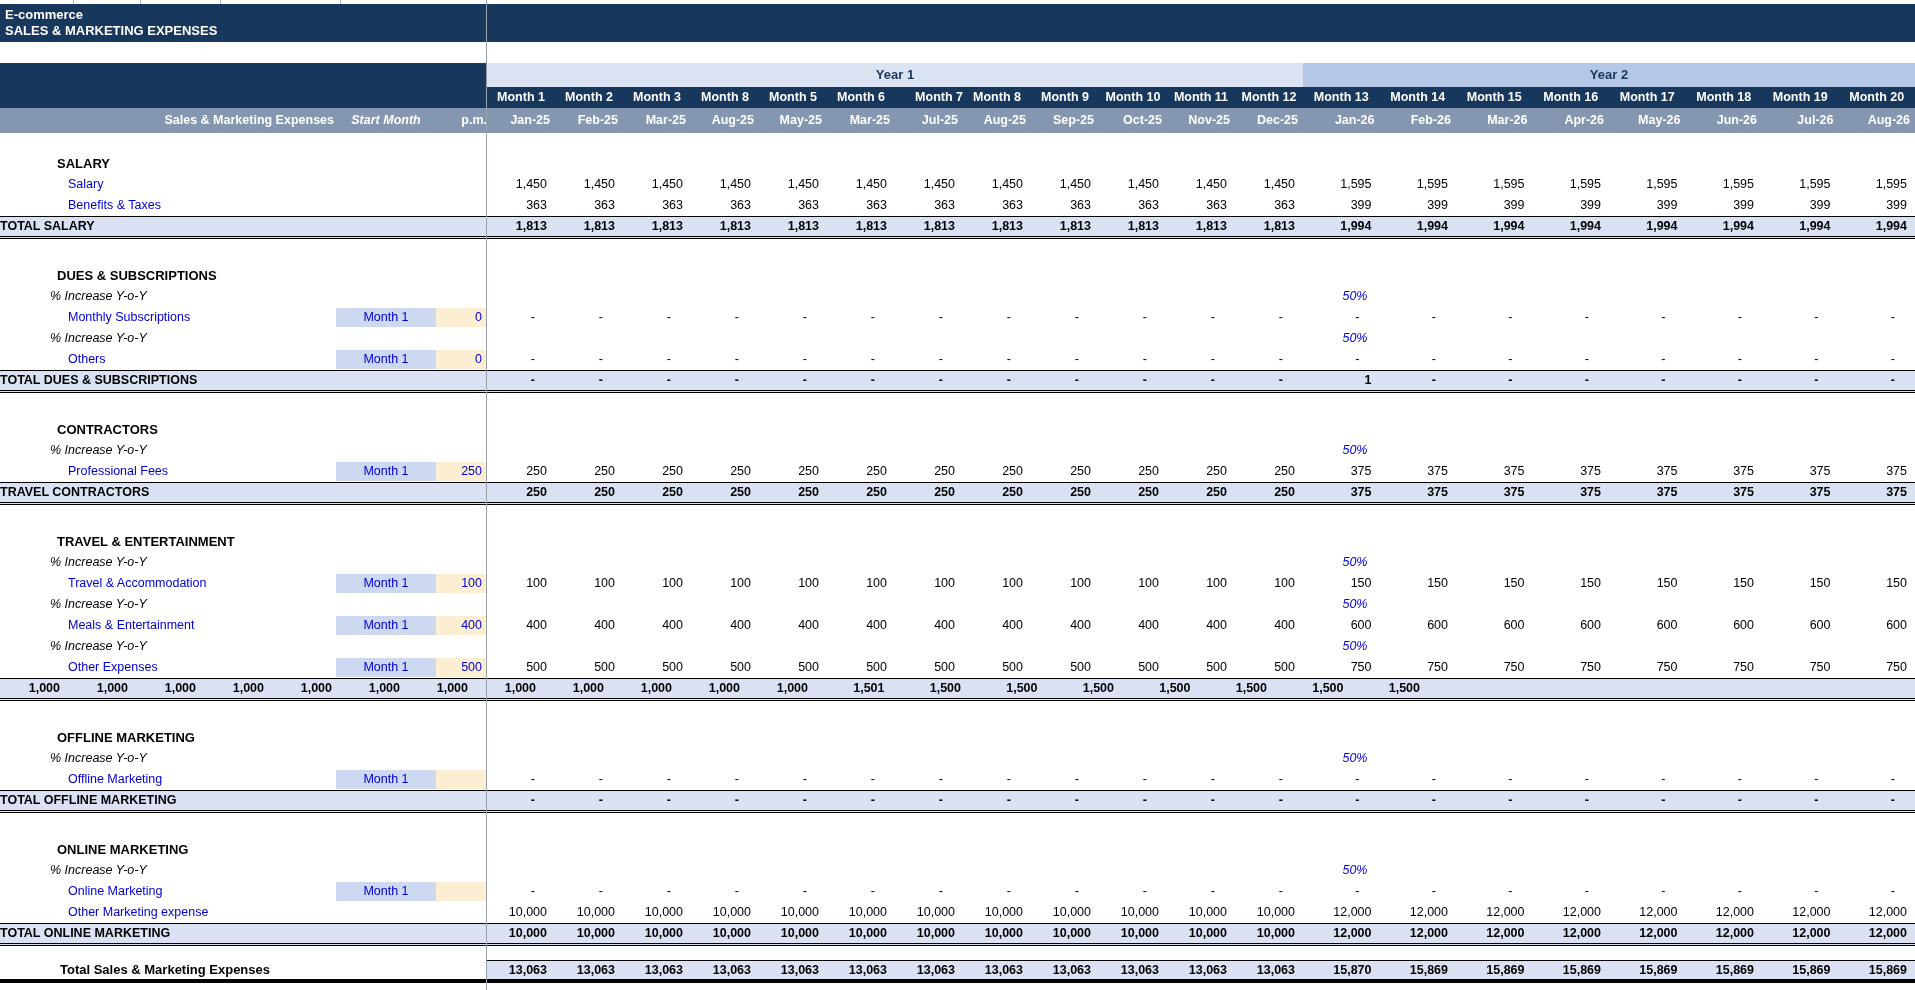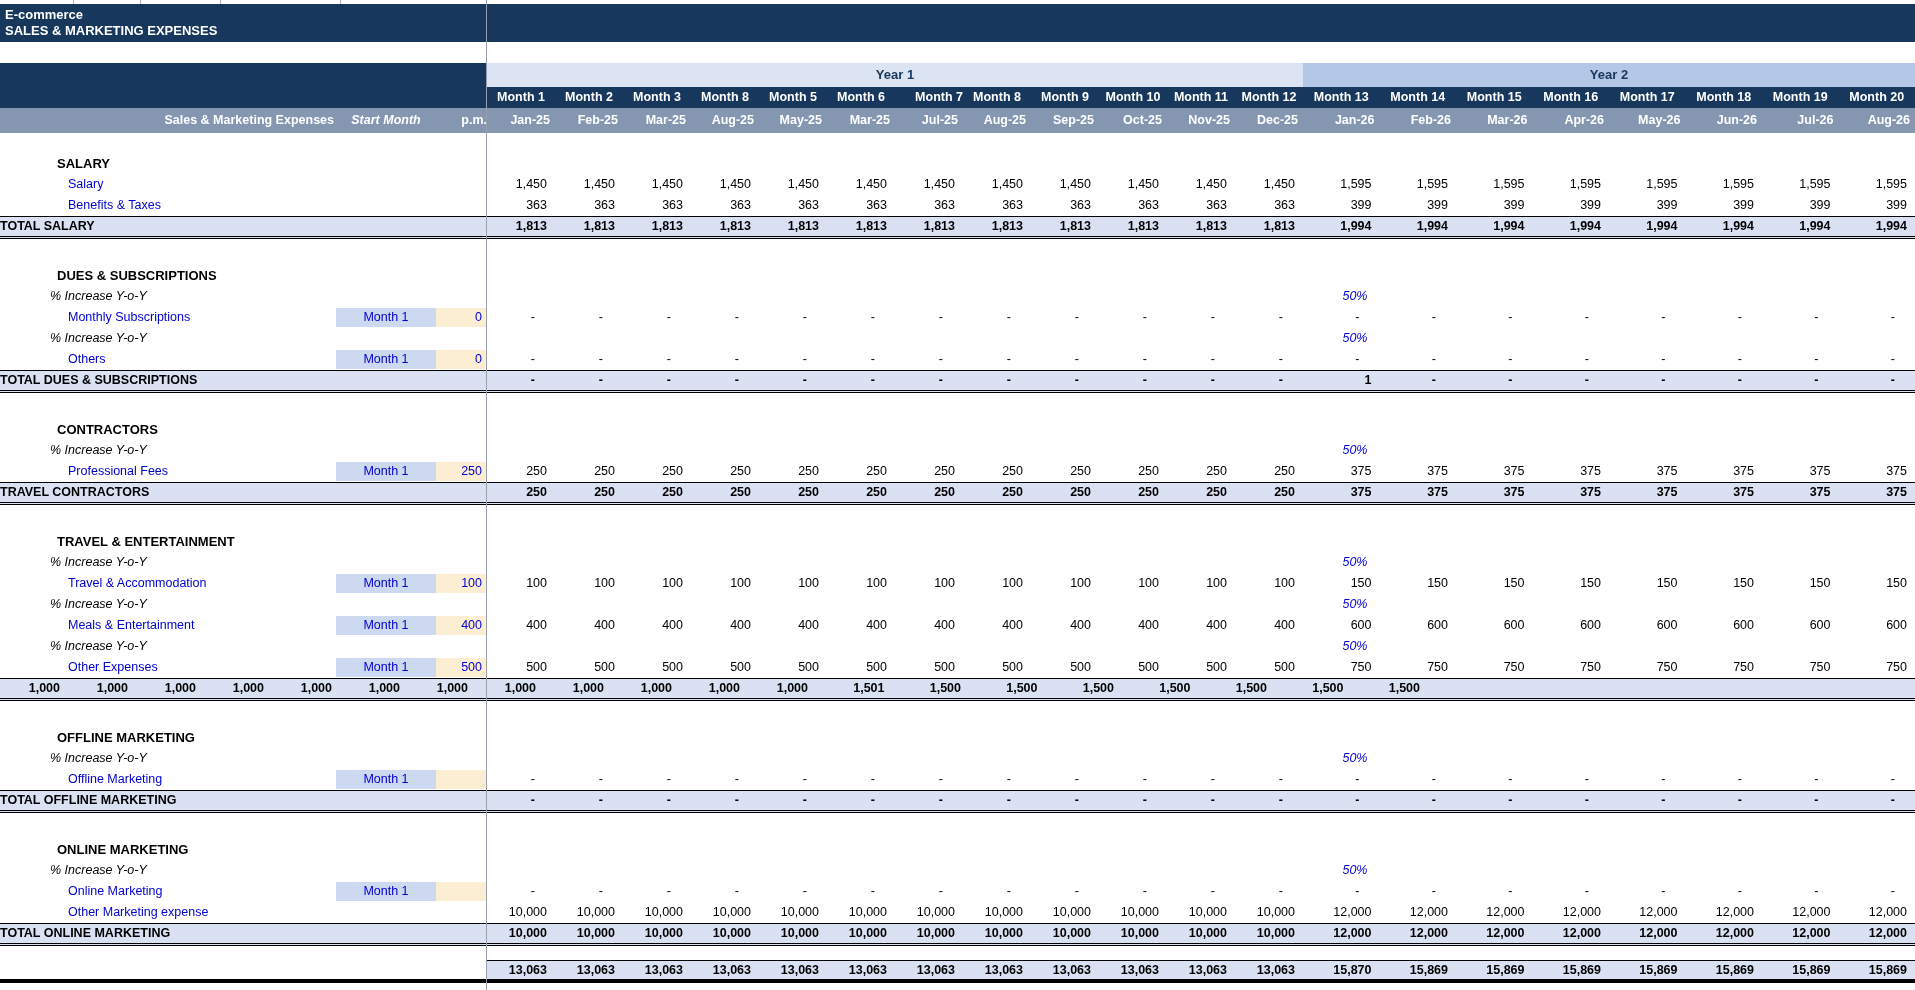--- a/index.html
+++ b/index.html
@@ -1057,20 +1057,21 @@
           <div class="vcell" style="width: 76.5px;">12,000</div>
           <div class="vcell" style="width: 76.5px;">12,000</div>
           <div class="vcell" style="width: 76.5px;">12,000</div>
           <div class="vcell" style="width: 76.5px;">12,000</div>
           <div class="vcell" style="width: 76.5px;">12,000</div>
         </div>
       </div>
       <div class="spacer sm"></div>
       <div class="row grand">
         <div class="left">
+          <div class="lab">Total Sales &amp; Marketing Expenses</div>
           <div class="stc"></div>
           <div class="pmc"></div>
         </div>
         <div class="vals">
           <div class="vcell" style="width: 68px;">13,063</div>
           <div class="vcell" style="width: 68px;">13,063</div>
           <div class="vcell" style="width: 68px;">13,063</div>
           <div class="vcell" style="width: 68px;">13,063</div>
           <div class="vcell" style="width: 68px;">13,063</div>
           <div class="vcell" style="width: 68px;">13,063</div>

